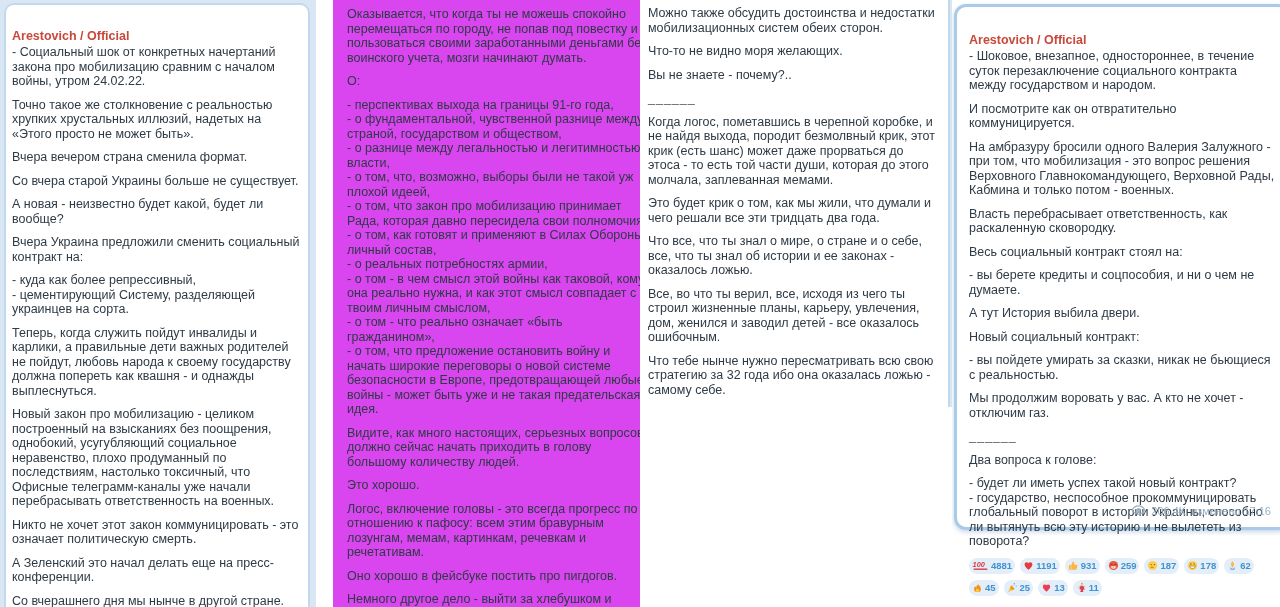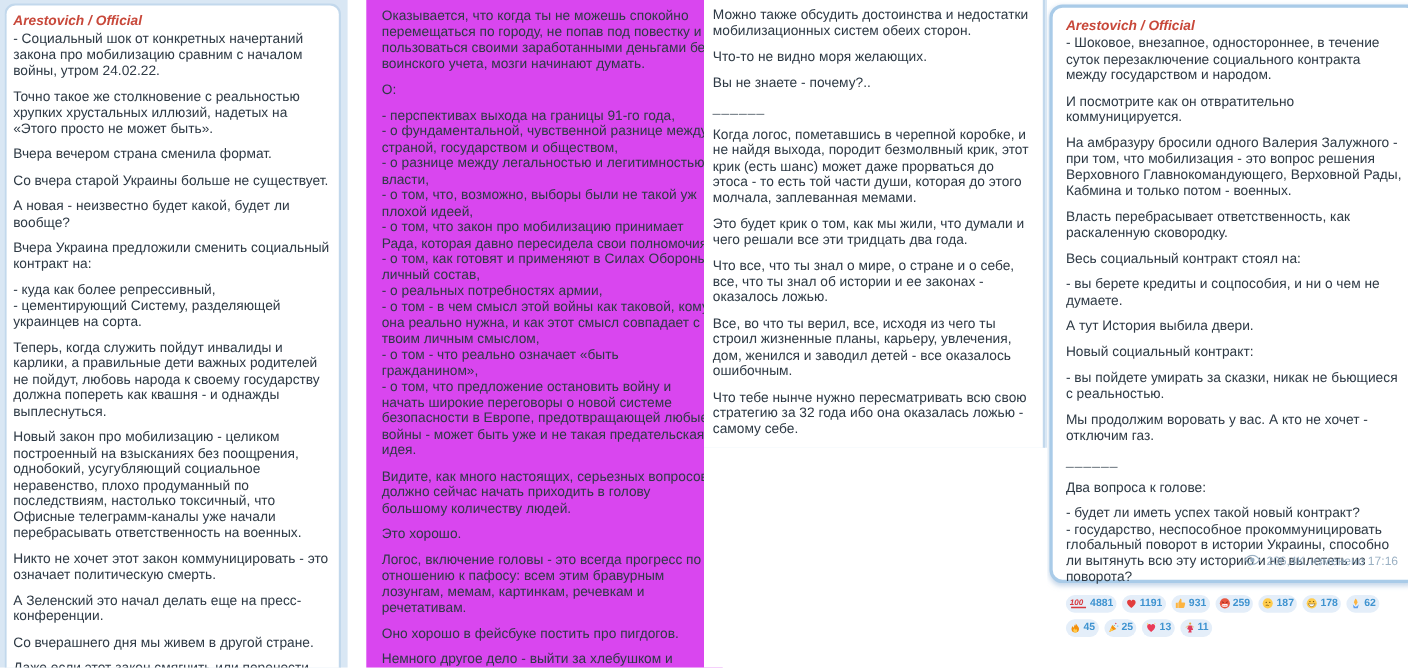--- a/index.html
+++ b/index.html
@@ -14,21 +14,21 @@
   #col2 .content{padding:7px 10px 0 14px;}
   #col3{left:640px;width:312px;background:#fff;}
   #col3 .shot{position:absolute;left:0;top:0;width:312px;height:407px;background:#d9e7f4;overflow:hidden;}
   #col3 .bubble{position:absolute;left:-8px;top:-8px;width:318px;height:470px;background:#fff;
        border:2px solid #c2d8ec;border-radius:0 0 16px 4px;box-sizing:border-box;
        padding:12px 10px 0 14px;}
   #col4{left:952px;width:328px;background:#fff;}
   #col4 .card{position:absolute;left:2px;top:4px;width:336px;height:526px;background:#fff;
        border:3px solid #a9cbe8;border-radius:12px;box-sizing:border-box;
        padding:8px 12px 0 12px;box-shadow:0 2px 5px rgba(150,180,215,.55);}
-  .author{font-size:12.5px;line-height:16px;font-weight:bold;color:#c8483a;margin:0 0 1px;font-style:italic;}
+  .author{font-size:12.5px;line-height:16px;font-weight:bold;color:#c8483a;margin:17px 0 1px;}
   .para{margin:0 0 9px;font-size:12.5px;line-height:14.5px;white-space:pre-wrap;}
   .para.tight{margin-bottom:0;}
   .para.divider{color:#55606b;letter-spacing:1px;}
   .reactions{display:flex;flex-wrap:wrap;gap:6px 5px;margin-top:3px;max-width:292px;text-align:center;}
   .reaction{display:inline-flex;align-items:center;gap:2px;height:16px;padding:0 3px 0 3px;
        border-radius:9px;background:#e4eef9;}
   .reaction b{font-size:9.5px;font-weight:bold;color:#3f93d0;line-height:16px;}
   .ri{width:11px;height:11px;flex:none;display:block;}
   .ri-w{width:17px;height:11px;}
   .meta{position:absolute;display:flex;align-items:center;gap:5px;
@@ -48,21 +48,21 @@
         <p class="para">Вчера вечером страна сменила формат.</p>
         <p class="para">Со вчера старой Украины больше не существует.</p>
         <p class="para">А новая - неизвестно будет какой, будет ли вообще?</p>
         <p class="para">Вчера Украина предложили сменить социальный контракт на:</p>
         <p class="para tight">- куда как более репрессивный,</p>
         <p class="para">- цементирующий Систему, разделяющей украинцев на сорта.</p>
         <p class="para">Теперь, когда служить пойдут инвалиды и карлики, а правильные дети важных родителей не пойдут, любовь народа к своему государству должна попереть как квашня - и однажды выплеснуться.</p>
         <p class="para">Новый закон про мобилизацию - целиком построенный на взысканиях без поощрения, однобокий, усугубляющий социальное неравенство, плохо продуманный по последствиям, настолько токсичный, что Офисные телеграмм-каналы уже начали перебрасывать ответственность на военных.</p>
         <p class="para">Никто не хочет этот закон коммуницировать - это означает политическую смерть.</p>
         <p class="para">А Зеленский это начал делать еще на пресс-конференции.</p>
-        <p class="para">Со вчерашнего дня мы живем в другой стране.</p>
+        <p class="para">Со вчерашнего дня мы нынче в другой стране.</p>
         <p class="para">Даже если этот закон смягчить или перенести, последствия шока уже не отмыть.</p>
       </div>
   </div>
 </div>
 
 <div class="col" id="col2">
   <div class="content">
       <p class="para">Оказывается, что когда ты не можешь спокойно перемещаться по городу, не попав под повестку и пользоваться своими заработанными деньгами без воинского учета, мозги начинают думать.</p>
       <p class="para">О:</p>
       <p class="para tight">- перспективах выхода на границы 91-го года,</p>

